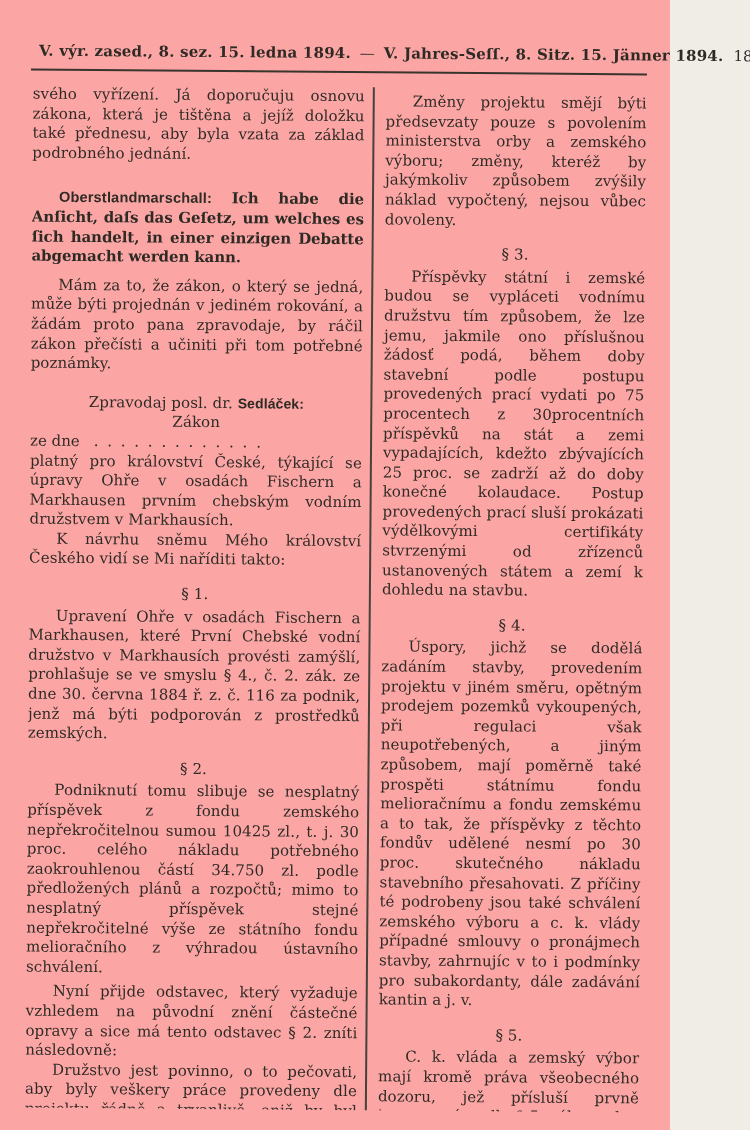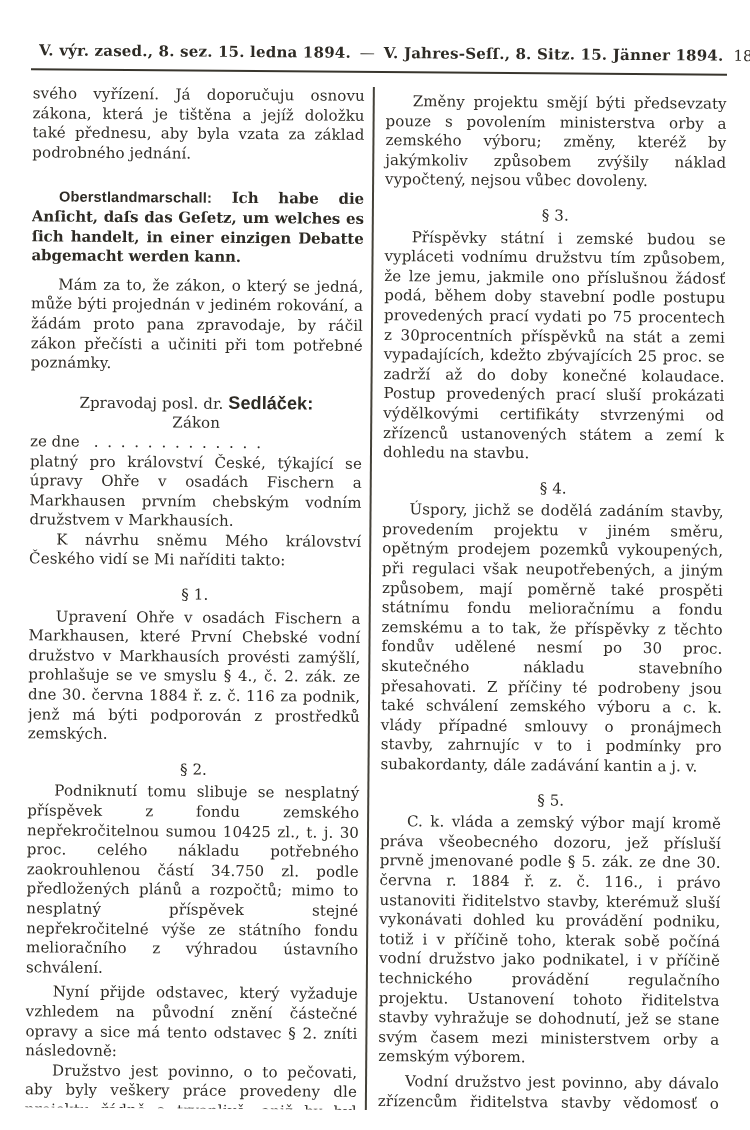--- a/index.html
+++ b/index.html
@@ -3,23 +3,23 @@
 <meta charset="utf-8">
 <style>
   html, body {
     margin: 0; padding: 0;
     width: 750px; height: 1130px;
     background: #efede6;
     overflow: hidden;
   }
   .page {
     position: relative;
-    width: 750px; height: 1130px;
+    width: 670px; height: 1130px;
     background: radial-gradient(ellipse at 50% 45%, #f3f1ea 60%, #ecead2e 100%, #e9e7df 100%);
-    background-color: #ffffff;
+    background-color: #fca5a5;
     color: #2e2b25;
     font-family: "DejaVu Serif", serif;
   }
   .tilt {
     position: absolute; inset: 0;
     transform: rotate(0.45deg);
     transform-origin: 50% 40%;
   }
   .header {
     position: absolute;
@@ -72,21 +72,21 @@
     font-size: 14.5px;
     letter-spacing: 0.2px;
   }
   .fraktur {
     font-weight: 700;
     letter-spacing: -0.1px;
   }
   .bold-name {
     font-family: "Liberation Sans", sans-serif;
     font-weight: bold;
-    font-size: 18px;
+    font-size: 14px;
   }
   .ze-dne {
     display: flex;
     align-items: baseline;
     font-size: 15px;
     line-height: 19.6px;
     overflow: hidden;
     white-space: nowrap;
   }
   .ze-dne .dots {

